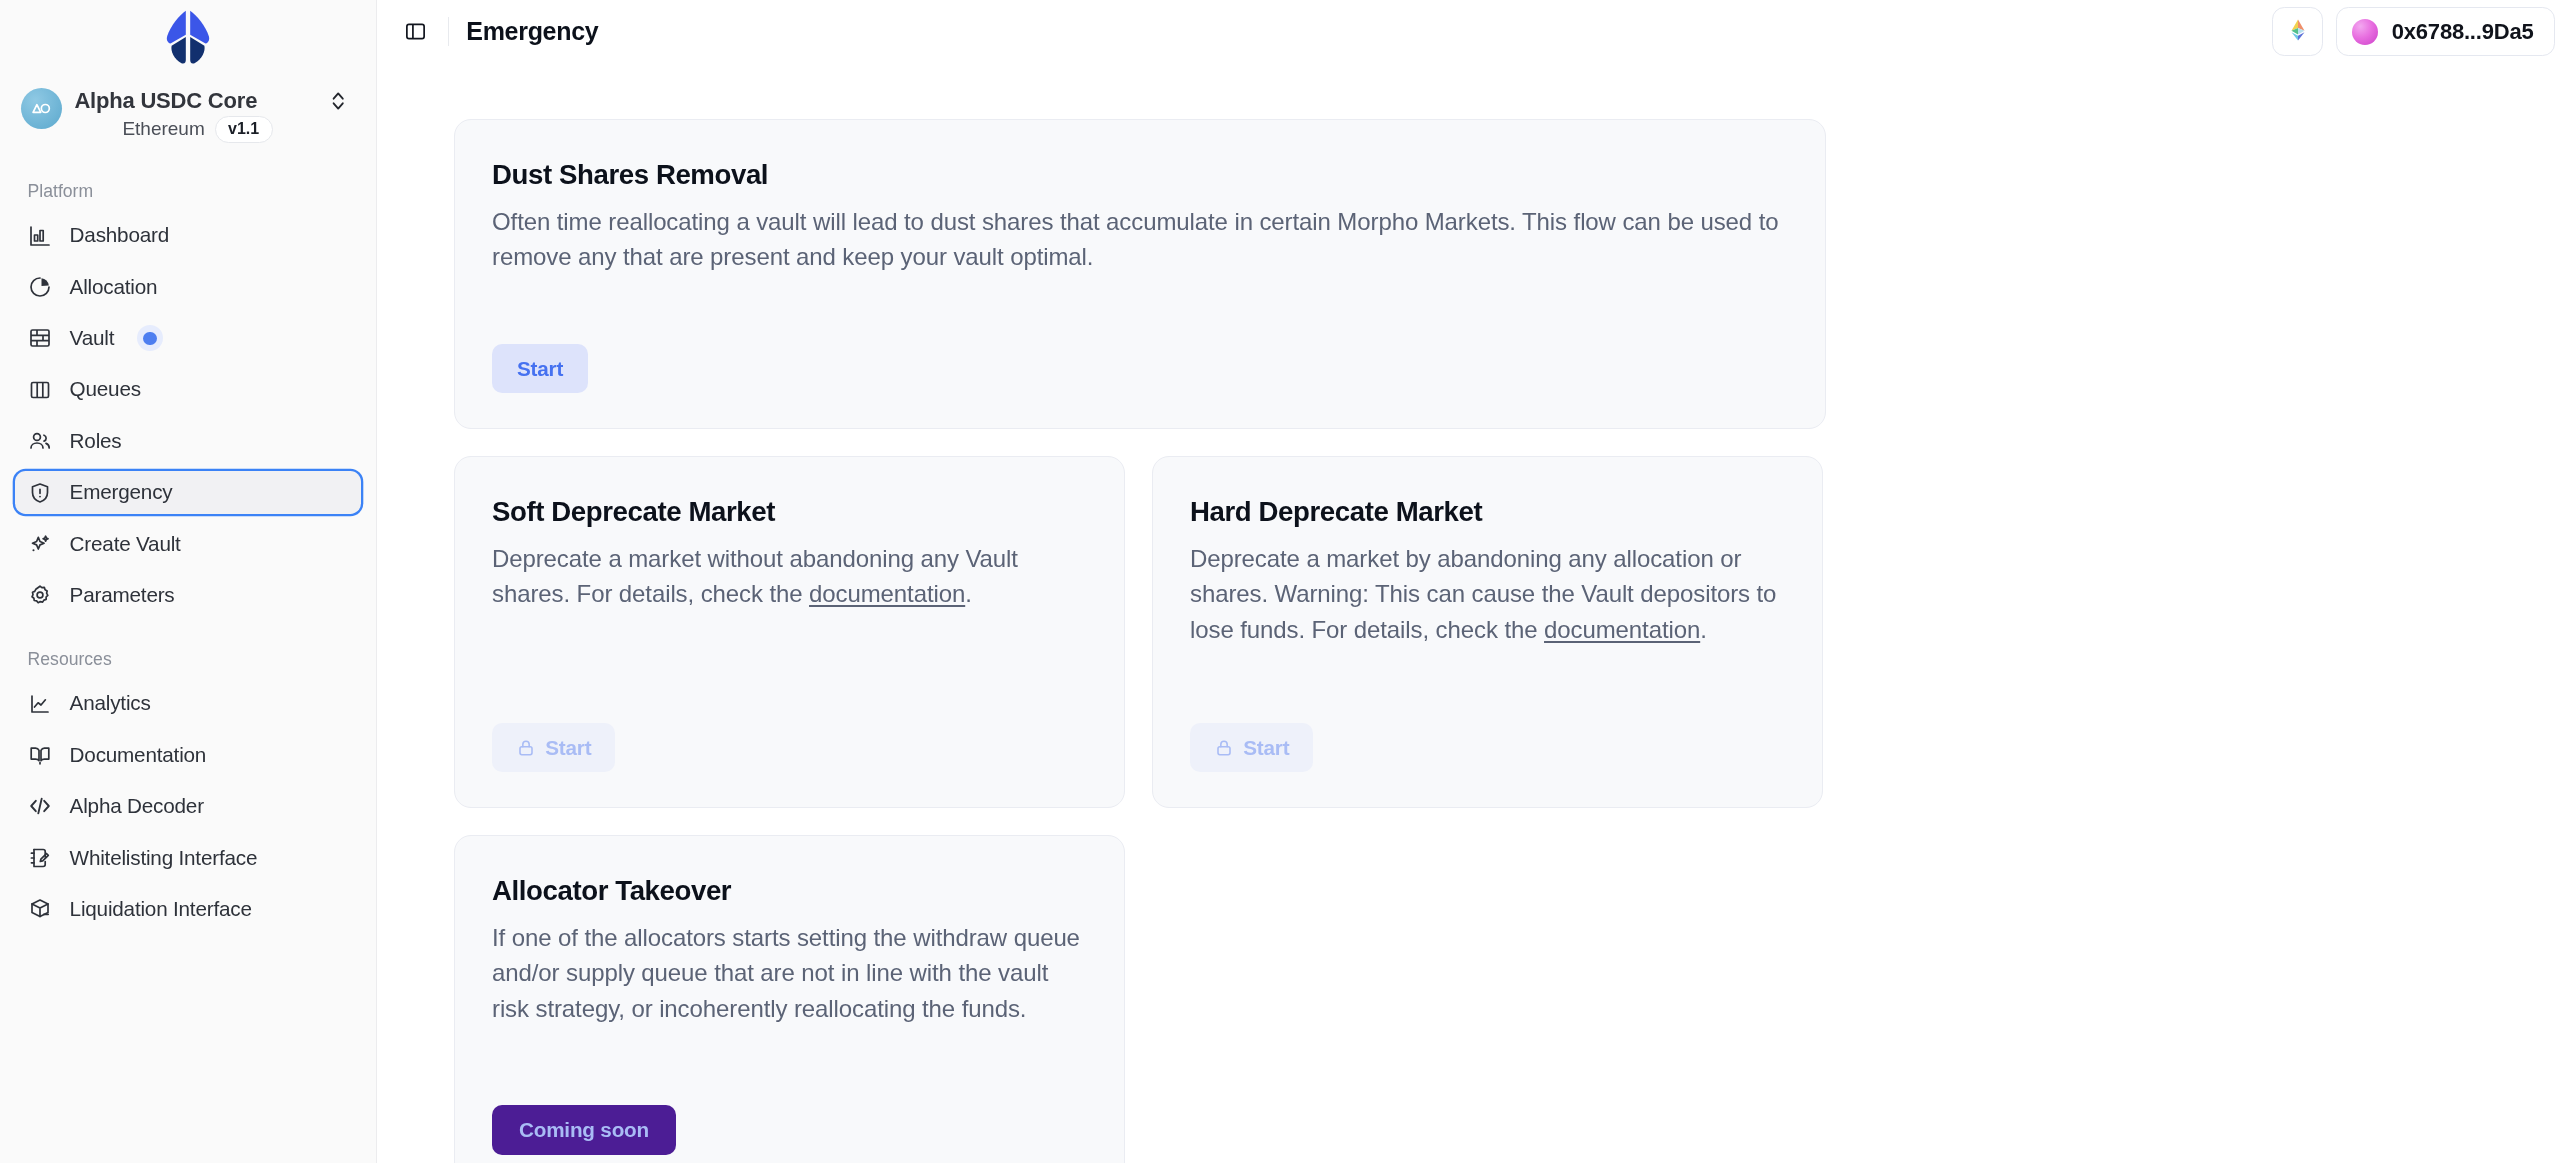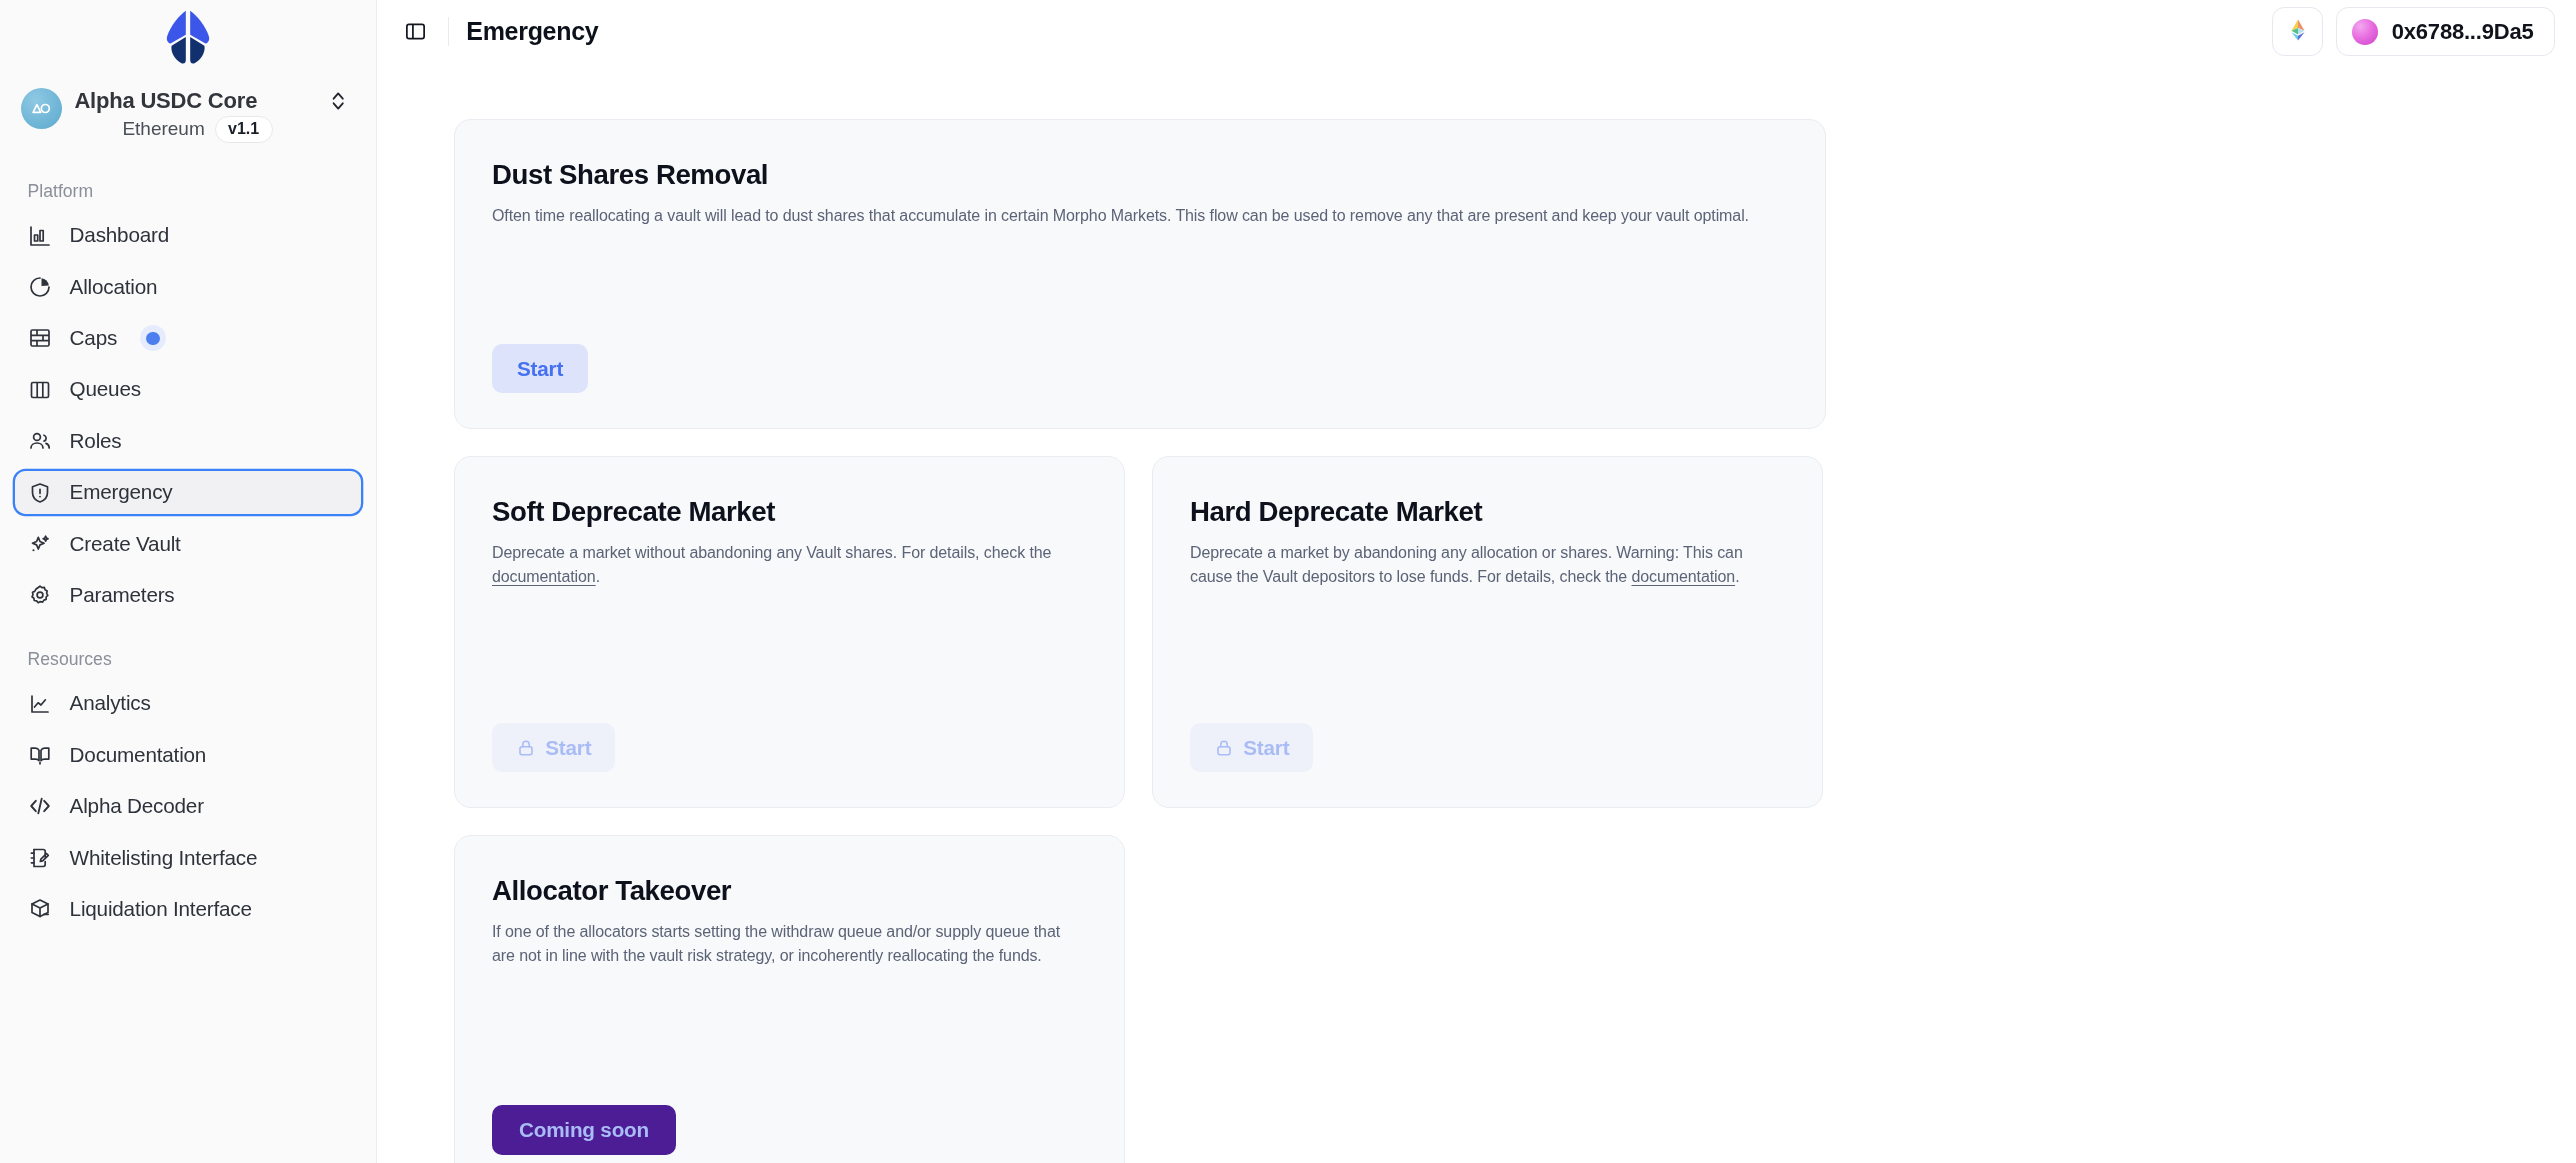--- a/index.html
+++ b/index.html
@@ -136,21 +136,21 @@
   }
   .card-wide { width: 1372px; min-height: 310px; }
   .card-half { width: 671px; min-height: 352px; }
   .card-takeover { width: 671px; min-height: 356px; }
 
   .card-title {
     font-size: 27.6px; font-weight: 700; color: #0c111b;
     letter-spacing: -0.4px; line-height: 1.2;
   }
   .card-desc {
-    font-size: 16px; line-height: 1.47; color: #5b6376;
+    font-size: 24px; line-height: 1.47; color: #5b6376;
     margin-top: 13px; letter-spacing: -0.1px;
   }
   .card-desc a {
     color: #5b6376; text-decoration: underline;
     text-underline-offset: 3.1px; cursor: pointer;
   }
   .card-actions { margin-top: auto; padding-top: 31px; }
 
   .btn {
     display: inline-flex; align-items: center; gap: 9.2px;
@@ -236,21 +236,21 @@
         <span class="nav-label">Allocation</span>
       </div>
 
       <div class="nav-item">
         <span class="nav-icon">
           <svg width="24" height="24" viewBox="0 0 24 24" fill="none" stroke="#2e323a" stroke-width="1.7" stroke-linejoin="round">
             <rect x="3" y="4" width="18" height="16" rx="1.5"></rect>
             <path d="M3 9.3h18M3 14.7h18M9 4v5.3M15 9.3v5.4M9 14.7V20"></path>
           </svg>
         </span>
-        <span class="nav-label">Caps</span>
+        <span class="nav-label">Vault</span>
         <span class="nav-badge-dot">
             <i></i>
           </span>
       </div>
 
       <div class="nav-item">
         <span class="nav-icon">
           <svg width="24" height="24" viewBox="0 0 24 24" fill="none" stroke="#2e323a" stroke-width="1.7" stroke-linejoin="round">
             <rect x="3.5" y="4.5" width="17" height="15" rx="1.5"></rect>
               <path d="M9.2 4.5v15M14.8 4.5v15"></path>

